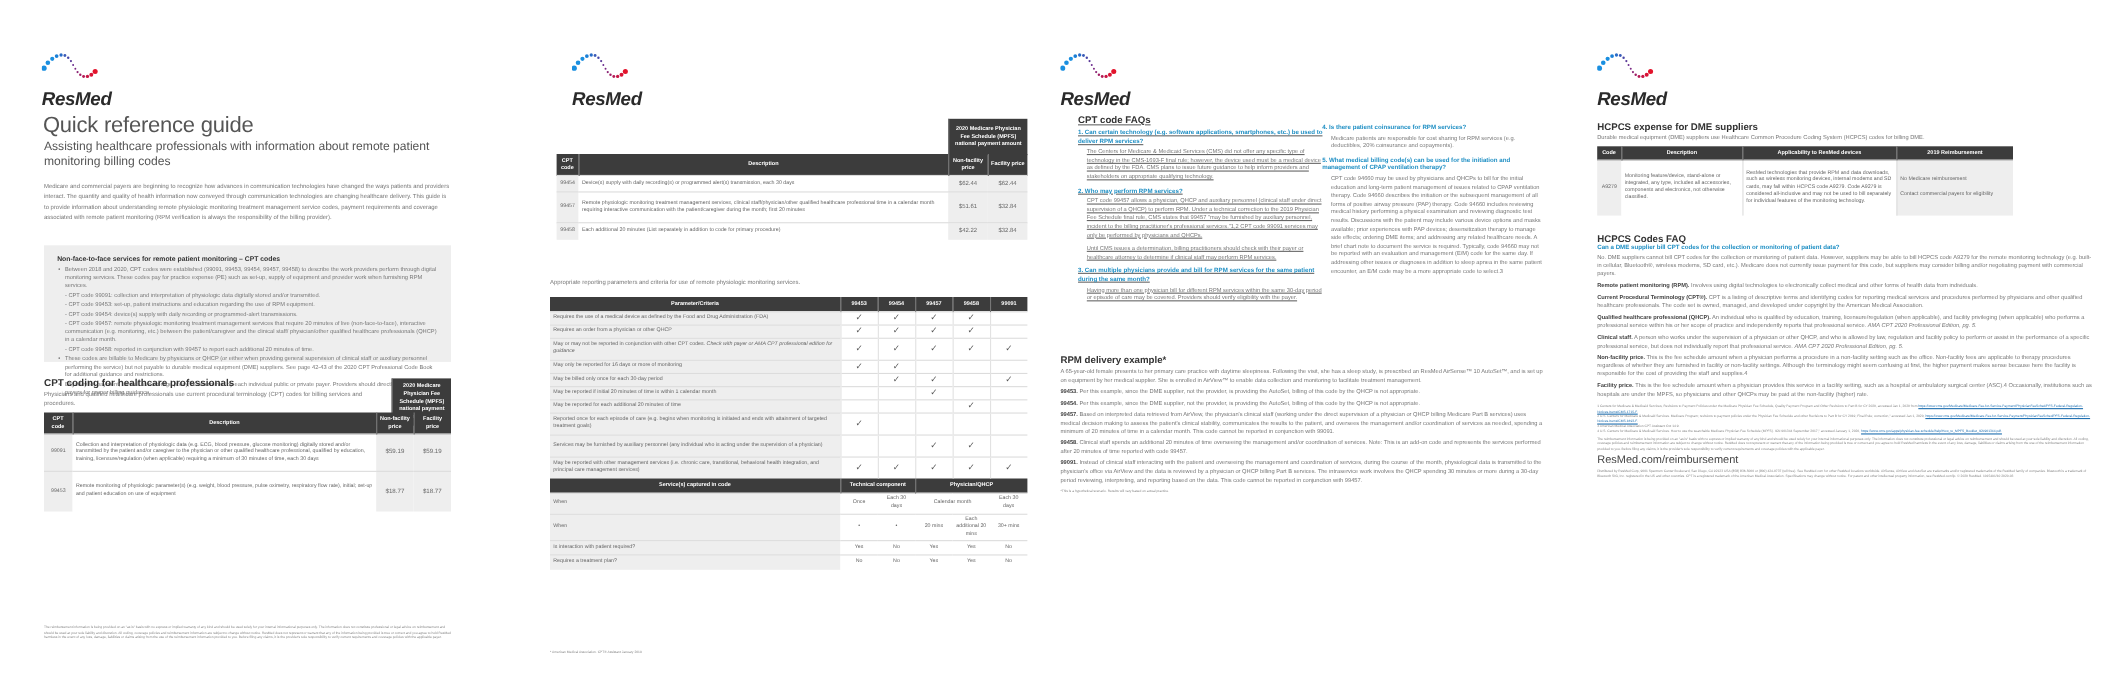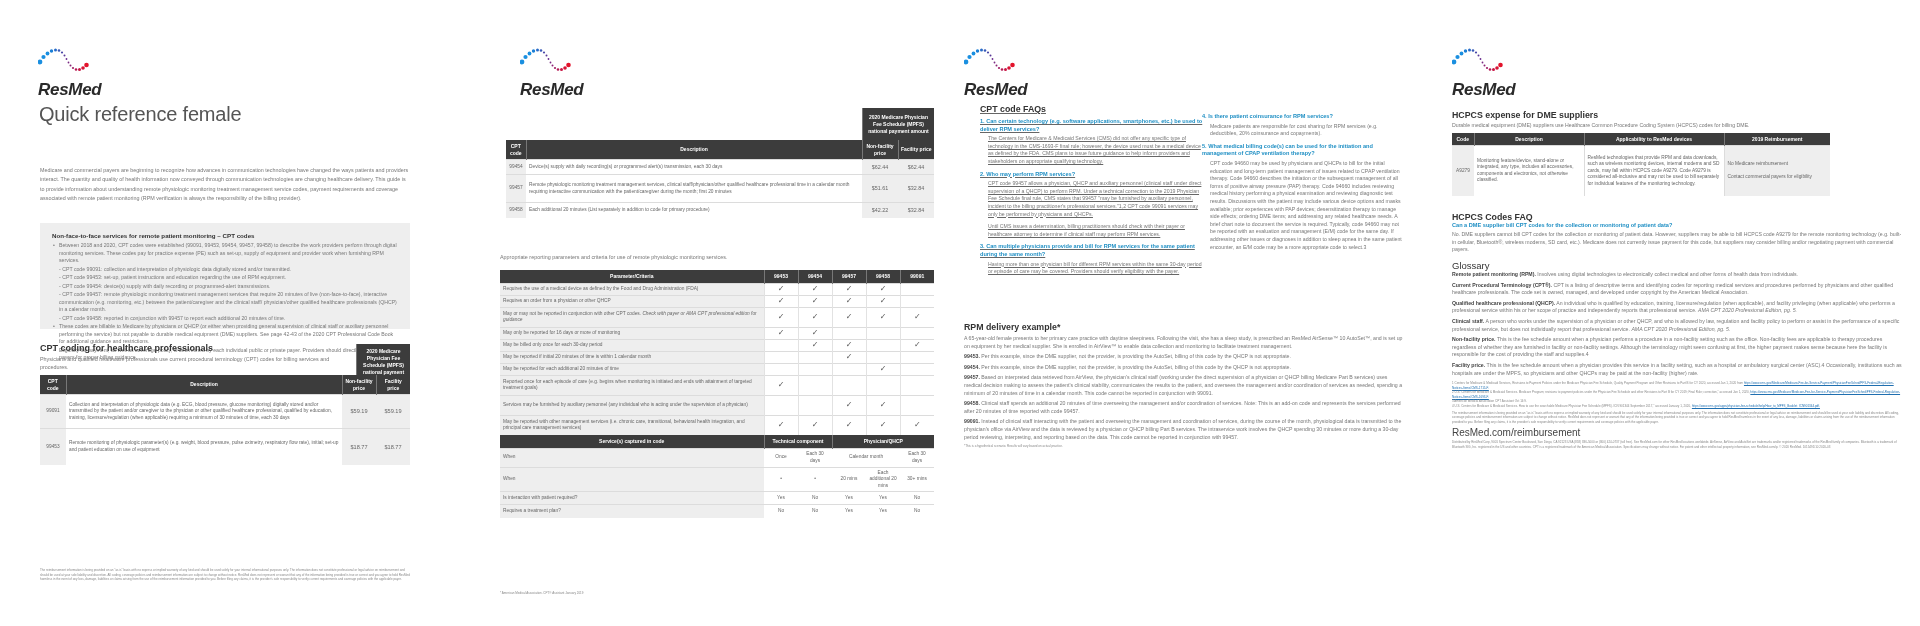--- a/index.html
+++ b/index.html
@@ -62,21 +62,22 @@
           <circle cx="30.5" cy="22.5" r="0.9" fill="#7b2a84"></circle>
           <circle cx="32.5" cy="25.5" r="1" fill="#8c2576"></circle>
           <circle cx="35" cy="28" r="1.1" fill="#a01f66"></circle>
           <circle cx="38" cy="29.5" r="1.3" fill="#b51a55"></circle>
           <circle cx="41.5" cy="29.5" r="1.5" fill="#c81644"></circle>
           <circle cx="45" cy="28" r="1.8" fill="#d81436"></circle>
           <circle cx="48.5" cy="25" r="2.3" fill="#e3132b"></circle>
       </svg>
       <div class="logo-text">ResMed</div>
     </div>
-    <div class="title">Quick reference female</div>
+    <div class="title">Quick reference guide</div>
+    <div class="subtitle">Assisting healthcare professionals with information about remote patient monitoring billing codes</div>
     <div class="intro">Medicare and commercial payers are beginning to recognize how advances in communication technologies have changed the ways patients and providers interact. The quantity and quality of health information now conveyed through communication technologies are changing healthcare delivery. This guide is to provide information about understanding remote physiologic monitoring treatment management service codes, payment requirements and coverage associated with remote patient monitoring (RPM verification is always the responsibility of the billing provider).</div>
 
     <div class="box">
       <h4>Non-face-to-face services for remote patient monitoring – CPT codes</h4>
       <ul>
         <li class="b">Between 2018 and 2020, CPT codes were established (99091, 99453, 99454, 99457, 99458) to describe the work providers perform through digital monitoring services. These codes pay for practice expense (PE) such as set-up, supply of equipment and provider work when furnishing RPM services.</li>
         <li class="s">- CPT code 99091: collection and interpretation of physiologic data digitally stored and/or transmitted.</li>
         <li class="s">- CPT code 99453: set-up, patient instructions and education regarding the use of RPM equipment.</li>
         <li class="s">- CPT code 99454: device(s) supply with daily recording or programmed-alert transmissions.</li>
         <li class="s">- CPT code 99457: remote physiologic monitoring treatment management services that require 20 minutes of live (non-face-to-face), interactive communication (e.g. monitoring, etc.) between the patient/caregiver and the clinical staff/ physician/other qualified healthcare professionals (QHCP) in a calendar month.</li>
@@ -405,21 +406,20 @@
             <div style="margin-top:7px;">Contact commercial payers for eligibility</div>
           </td>
         </tr>
       </tbody>
         </table>
 
       <div class="h2" style="margin-top:16px;">HCPCS Codes FAQ</div>
       <div class="faq-q">Can a DME supplier bill CPT codes for the collection or monitoring of patient data?</div>
       <div class="para" style="margin-top:2px;">No. DME suppliers cannot bill CPT codes for the collection or monitoring of patient data. However, suppliers may be able to bill HCPCS code A9279 for the remote monitoring technology (e.g. built-in cellular, Bluetooth®, wireless modems, SD card, etc.). Medicare does not currently issue payment for this code, but suppliers may consider billing and/or negotiating payment with commercial payers.</div>
 
-      <div class="h2" style="margin-top:6px; font-weight:normal; color:#333; font-size:9.5px;">Glossary</div>
       <div class="para"><b>Remote patient monitoring (RPM).</b> <span>Involves using digital technologies to electronically collect medical and other forms of health data from individuals.</span></div>
       <div class="para"><b>Current Procedural Terminology (CPT®).</b> <span>CPT is a listing of descriptive terms and identifying codes for reporting medical services and procedures performed by physicians and other qualified healthcare professionals. The code set is owned, managed, and developed under copyright by the American Medical Association.</span></div>
       <div class="para"><b>Qualified healthcare professional (QHCP).</b> <span>An individual who is qualified by education, training, licensure/regulation (when applicable), and facility privileging (when applicable) who performs a professional service within his or her scope of practice and independently reports that professional service.</span> <i>AMA CPT 2020 Professional Edition, pg. 5.</i></div>
       <div class="para"><b>Clinical staff.</b> <span>A person who works under the supervision of a physician or other QHCP, and who is allowed by law, regulation and facility policy to perform or assist in the performance of a specific professional service, but does not individually report that professional service.</span> <i>AMA CPT 2020 Professional Edition, pg. 5.</i></div>
       <div class="para"><b>Non-facility price.</b> <span>This is the fee schedule amount when a physician performs a procedure in a non-facility setting such as the office. Non-facility fees are applicable to therapy procedures regardless of whether they are furnished in facility or non-facility settings. Although the terminology might seem confusing at first, the higher payment makes sense because here the facility is responsible for the cost of providing the staff and supplies.4</span></div>
       <div class="para"><b>Facility price.</b> <span>This is the fee schedule amount when a physician provides this service in a facility setting, such as a hospital or ambulatory surgical center (ASC).4 Occasionally, institutions such as hospitals are under the MPFS, so physicians and other QHCPs may be paid at the non-facility (higher) rate.</span></div>
 
       <div style="margin-top:4px;">
         <div class="fine"><span>1 Centers for Medicare &amp; Medicaid Services, Revisions to Payment Policies under the Medicare Physician Fee Schedule, Quality Payment Program and Other Revisions to Part B for CY 2020, accessed Jan 1, 2020 from</span> <a class="fn">https://www.cms.gov/Medicare/Medicare-Fee-for-Service-Payment/PhysicianFeeSched/PFS-Federal-Regulation-Notices-Items/CMS-1715-F.</a></div>
         <div class="fine"><span>2 U.S. Centers for Medicare &amp; Medicaid Services. Medicare Program; revisions to payment policies under the Physician Fee Schedule and other Revisions to Part B for CY 2019; Final Rule; correction," accessed Jan 1, 2020,</span> <a class="fn">https://www.cms.gov/Medicare/Medicare-Fee-for-Service-Payment/PhysicianFeeSched/PFS-Federal-Regulation-Notices-Items/CMS-1693-F.</a></div>

